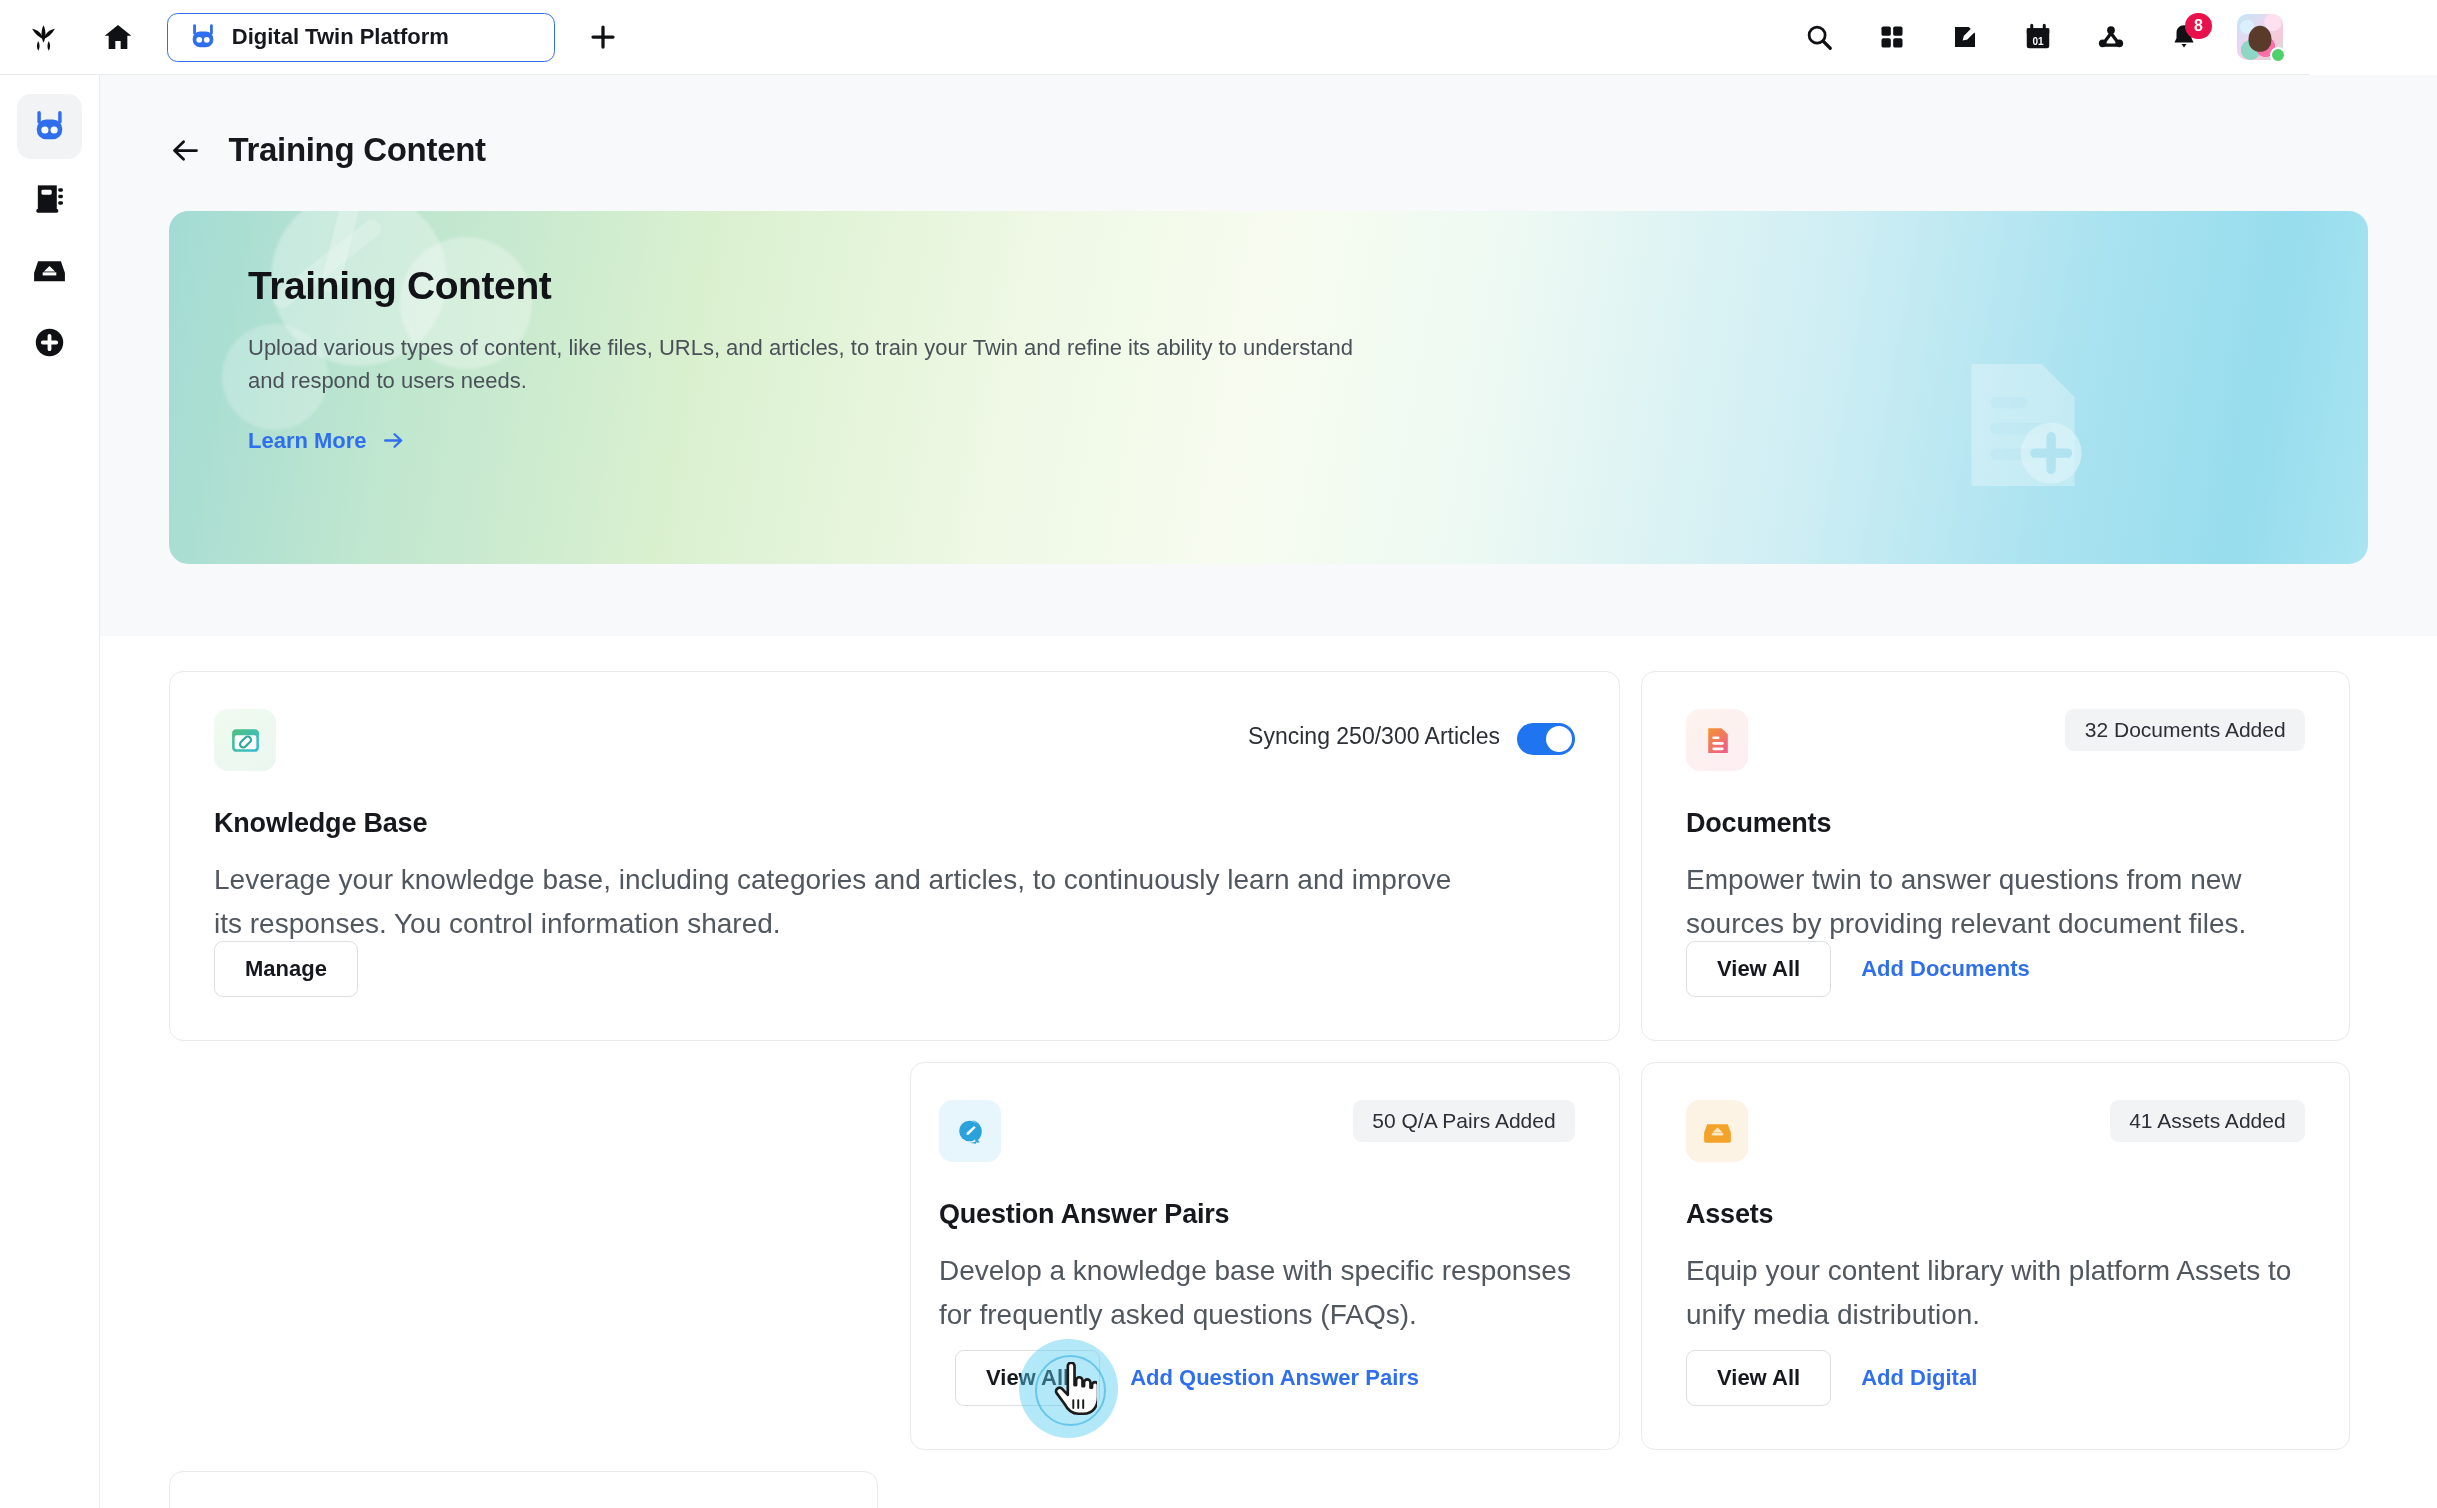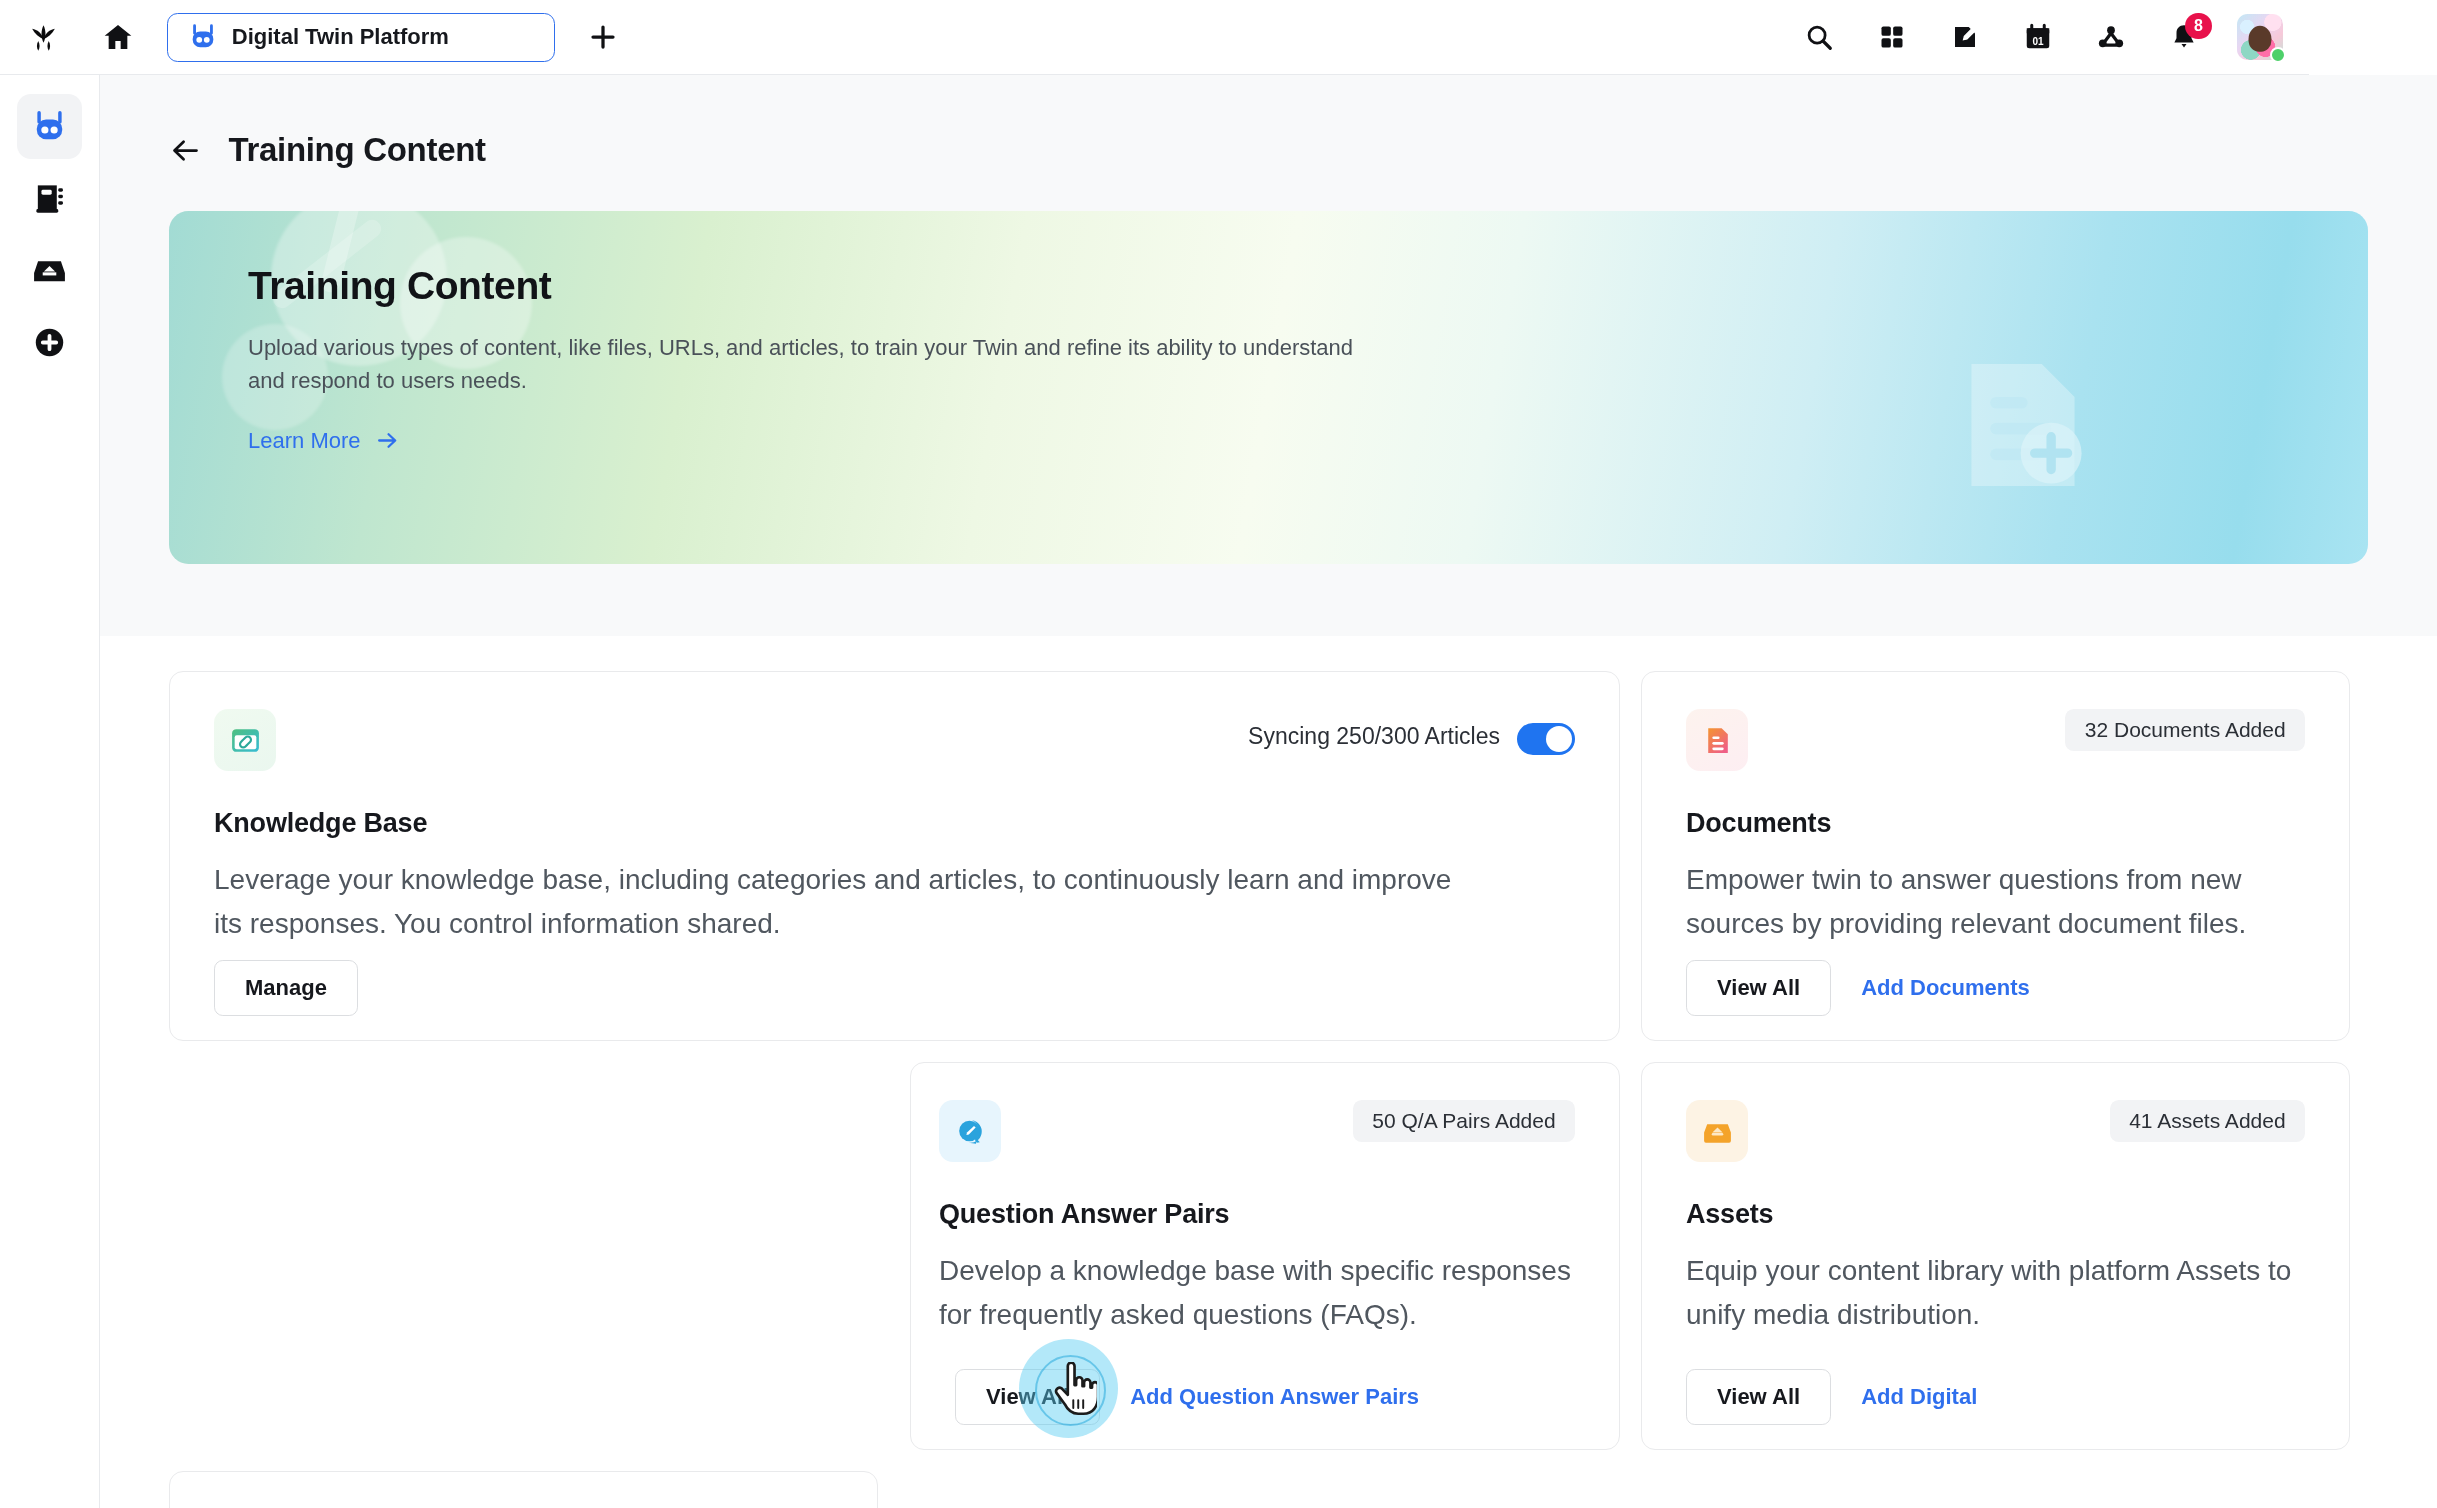--- a/index.html
+++ b/index.html
@@ -169,21 +169,21 @@
     font-size: 39px; font-weight: 700; color: #111317; letter-spacing: -0.4px;
     margin-bottom: 23px;
   }
   .banner-desc {
     position: relative; z-index: 2;
     font-size: 22px; line-height: 1.52; color: #4a5159;
     max-width: 1137px; margin-bottom: 30px;
   }
   .banner-link {
     position: relative; z-index: 2;
-    font-size: 22px; font-weight: 400; color: #2f6fed;
+    font-size: 22px; font-weight: 700; color: #2f6fed;
     display: inline-flex; align-items: center; gap: 14px; cursor: pointer;
   }
   .banner-art {
     position: absolute; right: 270px; top: 139px; z-index: 1; opacity: .55;
   }
 
   
   .grid {
     padding: 35px 69px 0 69px;
     display: grid;
@@ -228,21 +228,21 @@
   }
   .card-title {
     font-size: 27px; font-weight: 700; color: #16181d;
     margin-top: 37px; letter-spacing: -0.2px;
   }
   .card-desc {
     font-size: 28px; line-height: 1.55; color: #50575f;
     margin-top: 19.4px;
   }
   .card-actions {
-    position: absolute; left: 44px; bottom: 24px;
+    position: absolute; left: 44px; bottom: 43px;
     display: flex; align-items: center; gap: 30px; border-radius: 11px;
   }
   .btn-outline {
     border: 0.9px solid #dcdee1; border-radius: 8.8px;
     background: #fff; color: #16181d;
     font-size: 22px; font-weight: 700;
     padding: 14px 30px; cursor: pointer;
     font-family: "Liberation Sans", sans-serif;
   }
   .link-blue {

